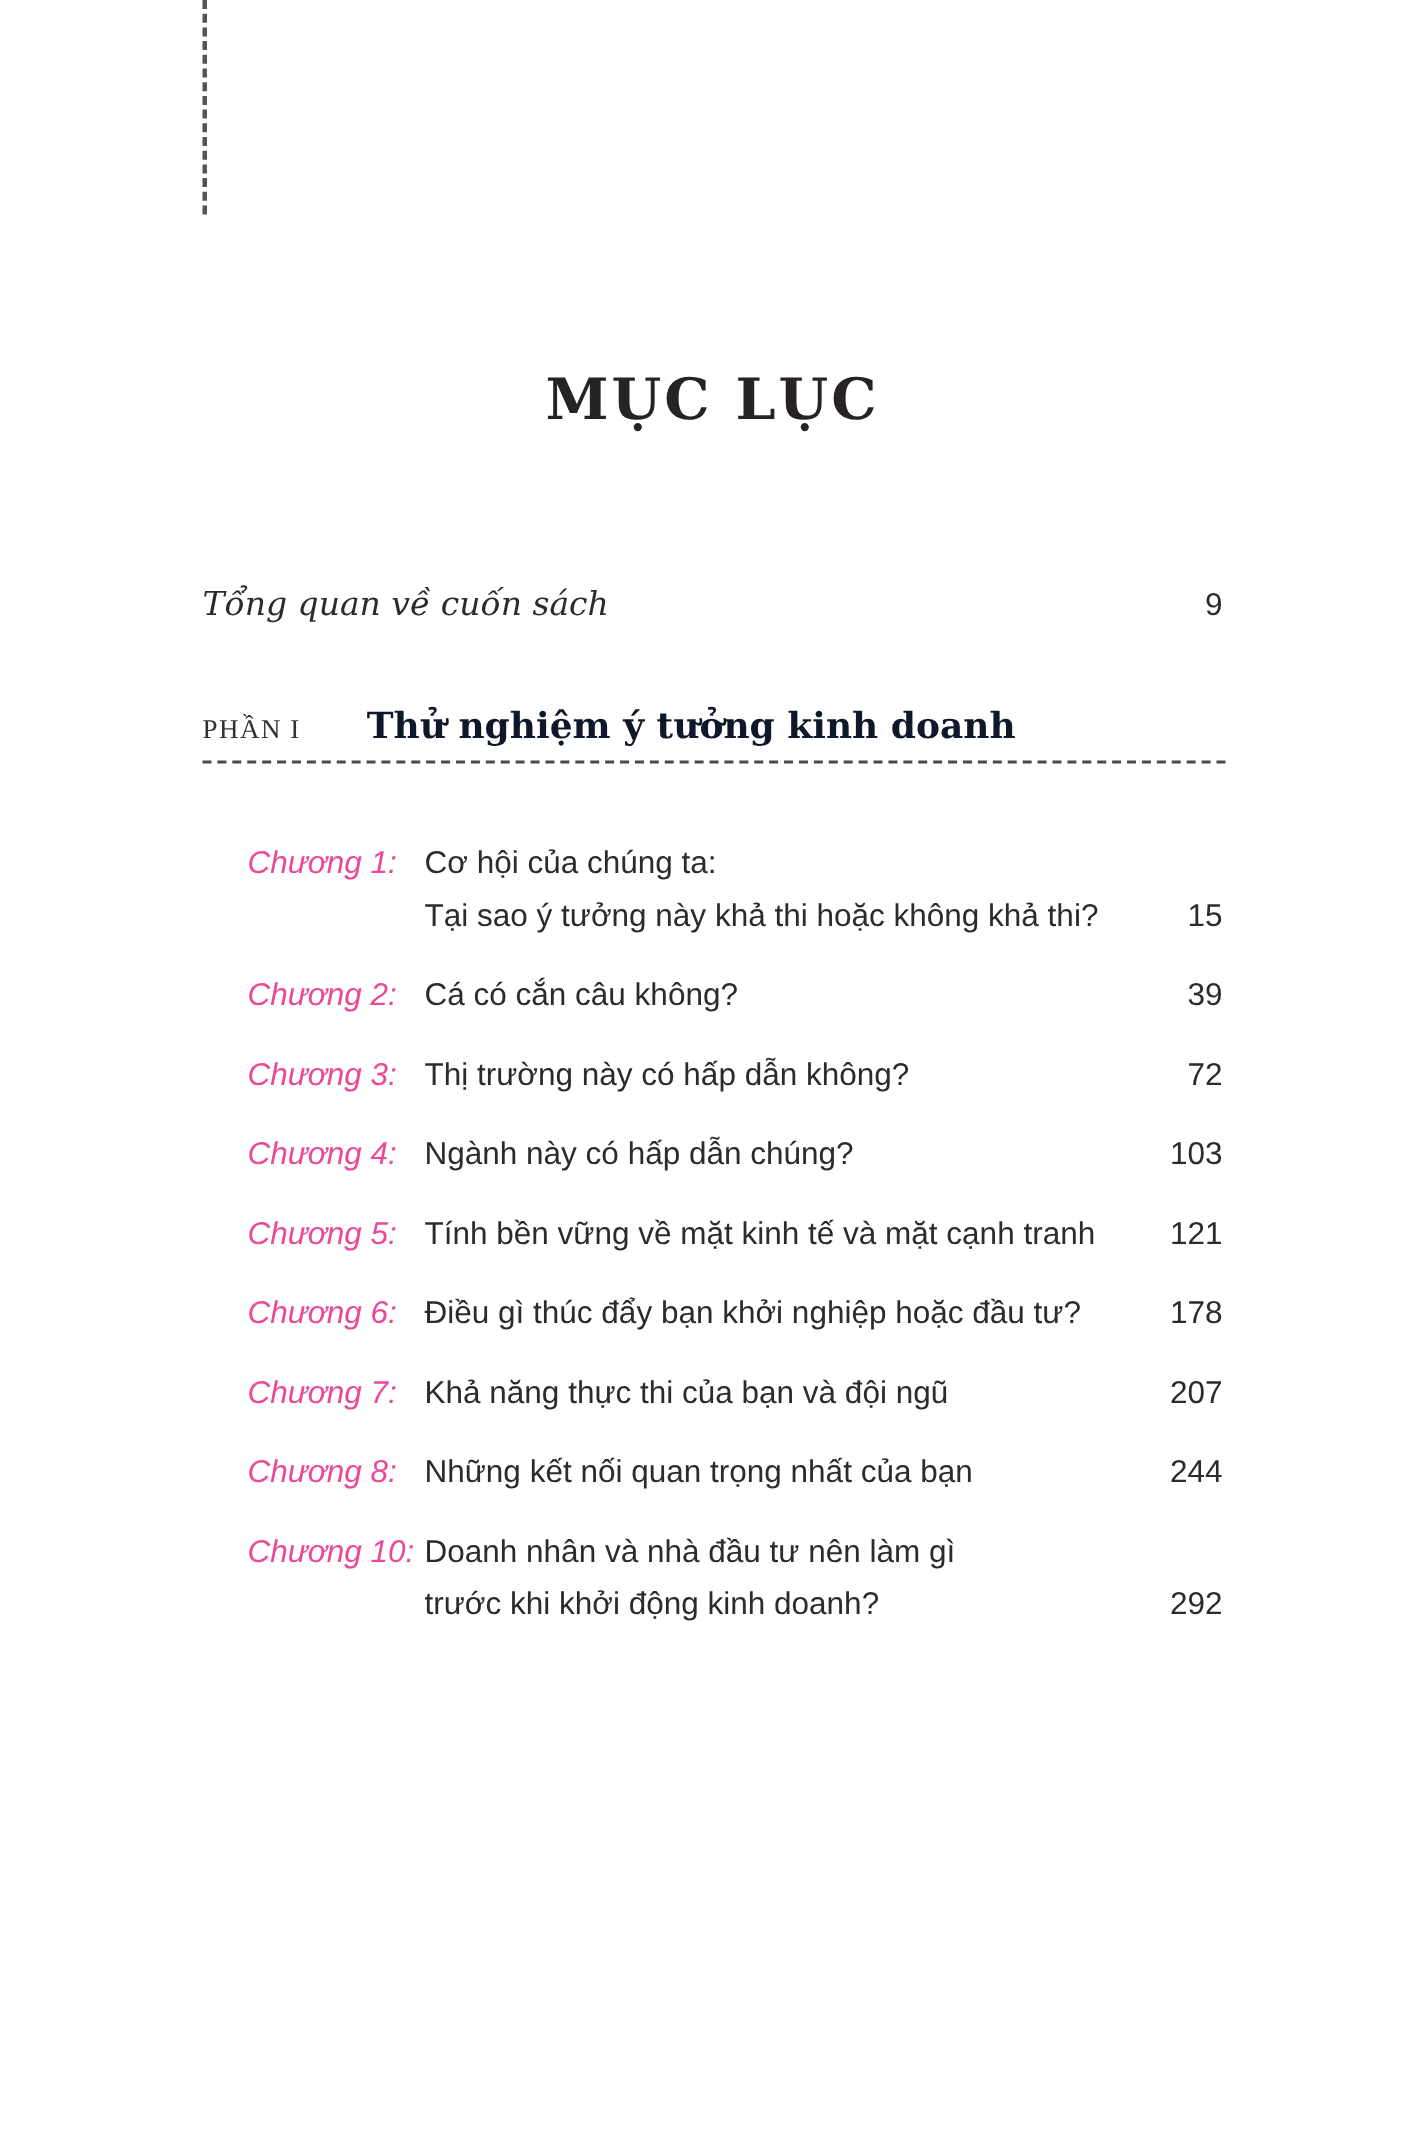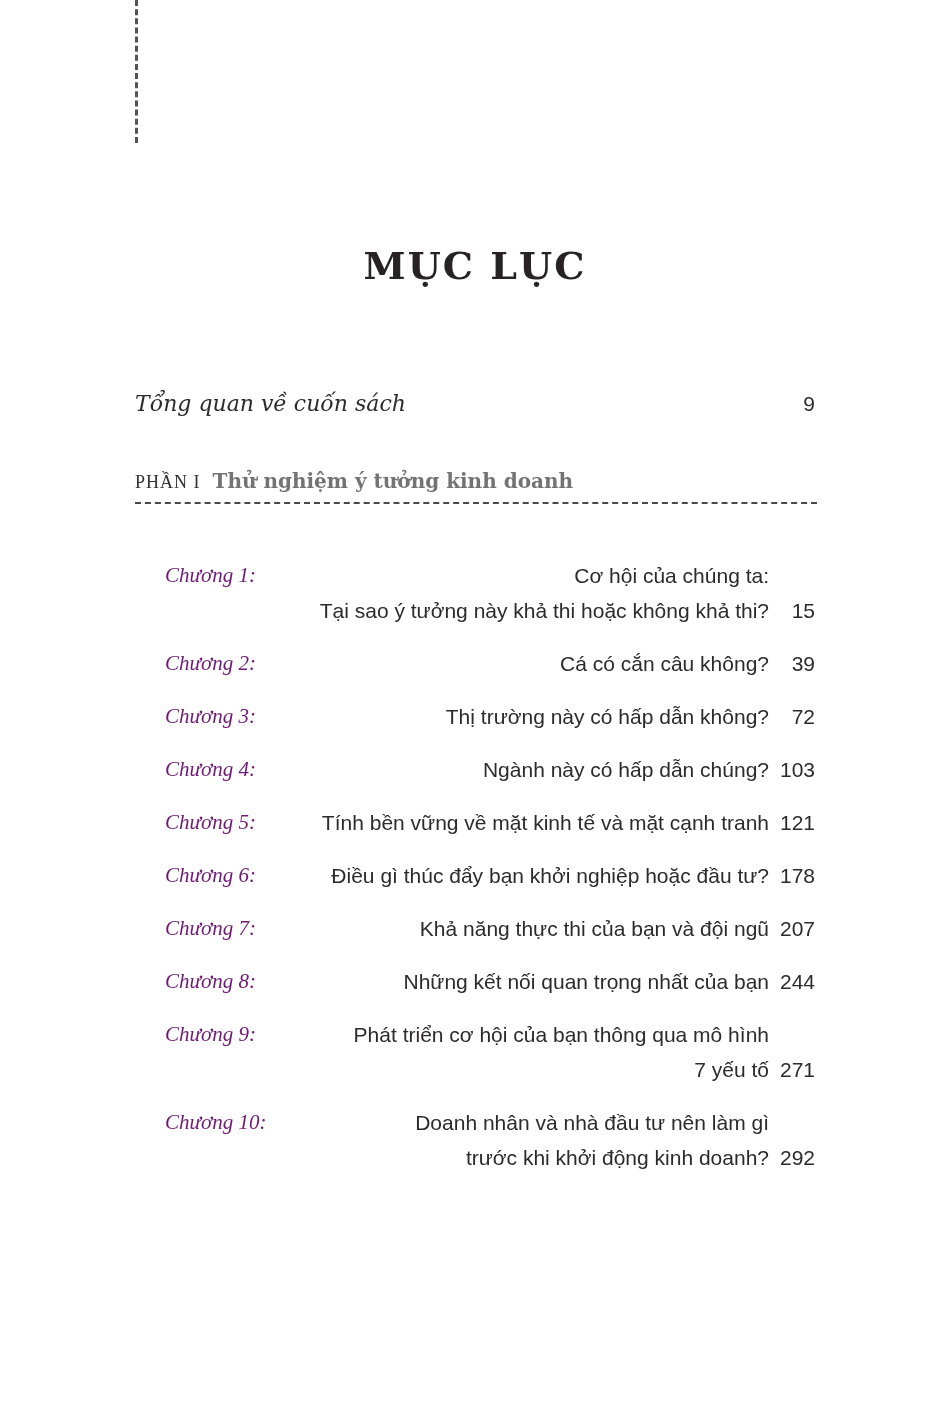--- a/index.html
+++ b/index.html
@@ -68,54 +68,53 @@
     align-items: baseline;
   }
   .part-label {
     font-family: "Liberation Serif", serif;
     font-size: 18px;
     letter-spacing: 1px;
     color: #333031;
     flex: none;
   }
   .part-title {
-    margin-left: 12px;
+    margin-left: 44px;
     font-family: "DejaVu Serif", serif;
     font-weight: 700;
-    font-size: 20px;
-    color: #737373;
+    font-size: 24px;
+    color: #0f172a;
     flex: none;
   }
   .chapters {
     position: absolute;
     left: 135px;
     top: 558px;
     width: 680px;
   }
   .chapter-row {
     display: flex;
     margin-bottom: 18px;
     line-height: 35px;
   }
   .ch-label {
     flex: none;
     margin-left: 30px;
     width: 118px;
     align-self: flex-start;
-    font-family: Liberation Serif, serif;
+    font-family: Liberation Sans, sans-serif;
     font-style: italic;
     font-size: 21px;
-    color: #701a75;
+    color: #ec4899;
   }
   .ch-title {
     flex: 1;
     min-width: 0;
     font-size: 21px;
     color: #2d2a2b;
-    text-align: right;
   }
   .ch-line {
     white-space: nowrap;
   }
   .ch-page {
     flex: none;
     align-self: flex-end;
     min-width: 46px;
     text-align: right;
     font-size: 21px;
@@ -193,28 +192,20 @@
         <span class="ch-page">207</span>
       </div>
       <div class="chapter-row">
         <span class="ch-label">Chương 8:</span>
         <div class="ch-title">
           <div class="ch-line">Những kết nối quan trọng nhất của bạn</div>
         </div>
         <span class="ch-page">244</span>
       </div>
       <div class="chapter-row">
-        <span class="ch-label">Chương 9:</span>
-        <div class="ch-title">
-          <div class="ch-line">Phát triển cơ hội của bạn thông qua mô hình</div>
-          <div class="ch-line">7 yếu tố</div>
-        </div>
-        <span class="ch-page">271</span>
-      </div>
-      <div class="chapter-row">
         <span class="ch-label">Chương 10:</span>
         <div class="ch-title">
           <div class="ch-line">Doanh nhân và nhà đầu tư nên làm gì</div>
           <div class="ch-line">trước khi khởi động kinh doanh?</div>
         </div>
         <span class="ch-page">292</span>
       </div>
     </div>
 
 </div>

